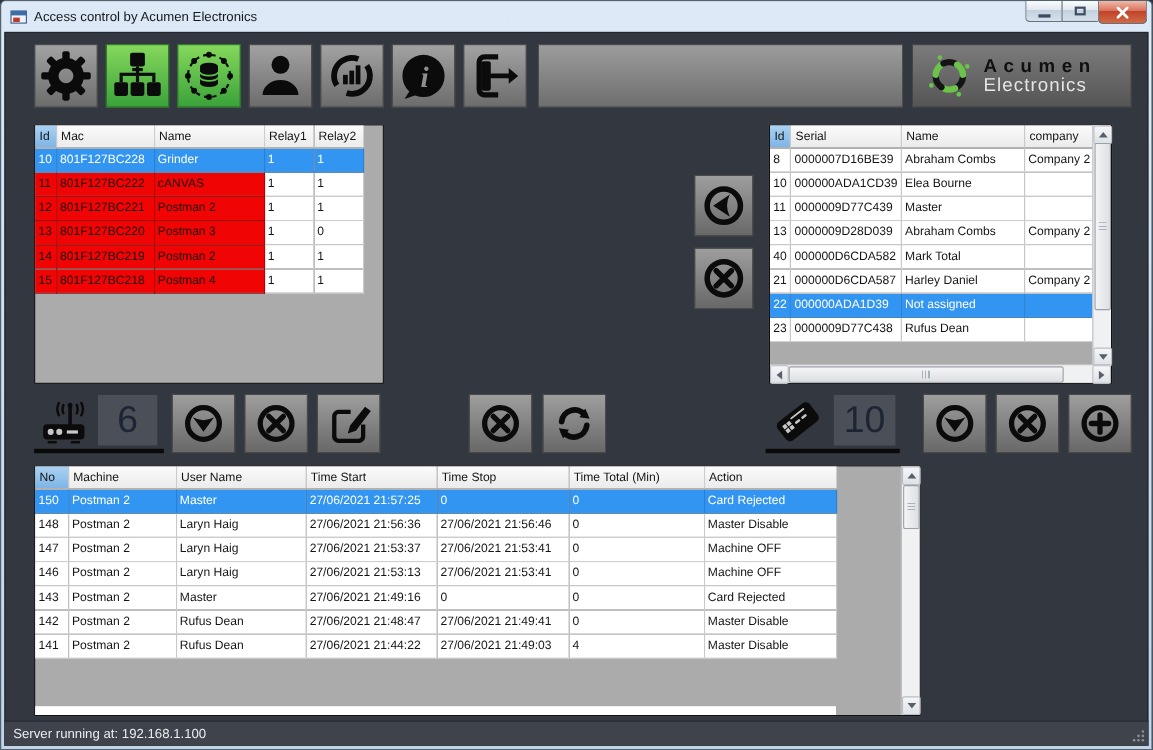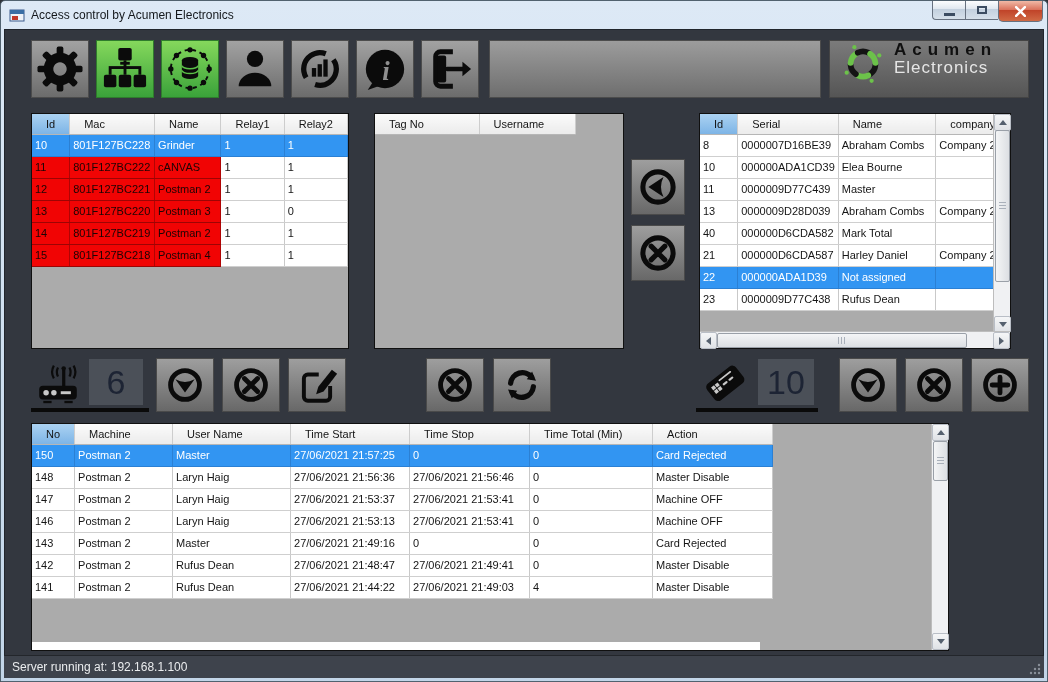--- a/index.html
+++ b/index.html
@@ -28,41 +28,41 @@
   
   .tbtn { position:absolute; top:39px; width:58px; height:58px;
           background:linear-gradient(180deg,#a2a2a2,#6c6c6c);
           border:1px solid #4c4c4c; display:flex; align-items:center; justify-content:center; }
   .tbtn.active { background:linear-gradient(180deg,#85d85c,#3aa23a); border-color:#2f7c2c; }
   .tbtn svg { width:46px; height:46px; }
   .toolbar-spacer { position:absolute; left:488px; top:39px; width:332px; height:58px;
           background:linear-gradient(180deg,#9c9c9c,#6e6e6e); border:1px solid #4c4c4c; }
   .logo-panel { position:absolute; left:828px; top:39px; width:200px; height:58px;
           background:linear-gradient(180deg,#7b7b7b,#555); border:1px solid #444;
-          display:flex; align-items:flex-start; }
+          display:flex; align-items:center; }
   .logo-panel svg { width:46px; height:46px; margin-left:10px; }
   .logo-text { margin-left:8px; line-height:1.05; }
   .logo-text .l1 { font-size:17px; font-weight:bold; letter-spacing:6px; color:#101010; }
   .logo-text .l2 { font-size:17px; letter-spacing:1px; color:#e6e6e6; }
   
   .grid { position:absolute; background:#ababab; border:1px solid #101010; }
   .grid table { border-collapse:collapse; table-layout:fixed; font-size:11px; background:transparent; }
-  .grid th { height:20px; font-weight:normal; text-align:left; padding:0 14px; color:#141414;
+  .grid th { height:20px; font-weight:normal; text-align:left; padding:0 4px; color:#141414;
              background:linear-gradient(180deg,#fbfbfb,#ebebeb);
              border-right:1px solid #cdcdcd; border-bottom:1px solid #b6b6b6; overflow:hidden; white-space:nowrap; }
   .grid th.sorted { background:linear-gradient(180deg,#abd2f2,#7db4e6); }
   .grid td { height:22px; padding:0 3px; background:#fff; color:#151515;
              border-right:1px solid #c9c9c9; border-bottom:1px solid #cfcfcf;
              overflow:hidden; white-space:nowrap; }
   .grid tr.selected td { background:#3295f2; color:#fff; border-color:#2b80d4; }
   #machines-table tr.alert td:nth-child(-n+3) { background:#f10404; color:#1c0505; border-color:#9d0404 #b00404; }
   #machines-grid { left:30px; top:112px; width:318px; height:236px; }
   #tags-grid     { left:373px; top:112px; width:250px; height:236px; }
   #users-grid    { left:698px; top:112px; width:312px; height:236px; }
-  #log-grid      { left:30px;  top:422px; width:918px; height:228px; }
+  #log-grid      { left:30px;  top:422px; width:806px; height:228px; }
   .log-white { position:absolute; left:0; top:218px; width:728px; height:8px; background:#fff; }
   
   .vscroll,.hscroll { position:absolute; background:#f0f1f3; }
   .vscroll { width:17px; border-left:1px solid #bdbdbd; }
   .hscroll { height:17px; border-top:1px solid #bdbdbd; }
   .sb-btn { position:absolute; width:17px; height:17px; display:flex; align-items:center; justify-content:center;
             background:linear-gradient(180deg,#f5f6f7,#dfe2e6); border:1px solid #b9bec6; border-radius:2px; }
   .tri-up    { width:0;height:0;border-left:4px solid transparent;border-right:4px solid transparent;border-bottom:5px solid #55606e; }
   .tri-down  { width:0;height:0;border-left:4px solid transparent;border-right:4px solid transparent;border-top:5px solid #55606e; }
   .tri-left  { width:0;height:0;border-top:4px solid transparent;border-bottom:4px solid transparent;border-right:5px solid #55606e; }
@@ -290,35 +290,20 @@
             <td>15</td>
             <td>801F127BC218</td>
             <td>Postman 4</td>
             <td>1</td>
             <td>1</td>
           </tr>
         </tbody>
       </table>
   </div>
 
-  <div class="grid" id="tags-grid">
-    <table id="tags-table">
-      <colgroup>
-          <col style="width:104px">
-          <col style="width:96px">
-        </colgroup>
-    <thead>
-          <tr>
-            <th>Tag No</th>
-            <th>Username</th>
-          </tr>
-        </thead>
-        <tbody></tbody>
-      </table>
-  </div>
 
   <div class="sidebtn" style="top:158px">
     <svg viewBox="0 0 48 48">
       <circle cx="24" cy="24" r="16.5" fill="none" stroke="#0b0b0b" stroke-width="5.5"></circle>
       <path d="M30 13 L13.5 24 L30 35 Q24.5 24 30 13 Z" fill="#0b0b0b"></path>
     </svg>
   </div>
   <div class="sidebtn" style="top:224px">
     <svg viewBox="0 0 48 48">
       <circle cx="24" cy="24" r="16.5" fill="none" stroke="#0b0b0b" stroke-width="5.5"></circle>

